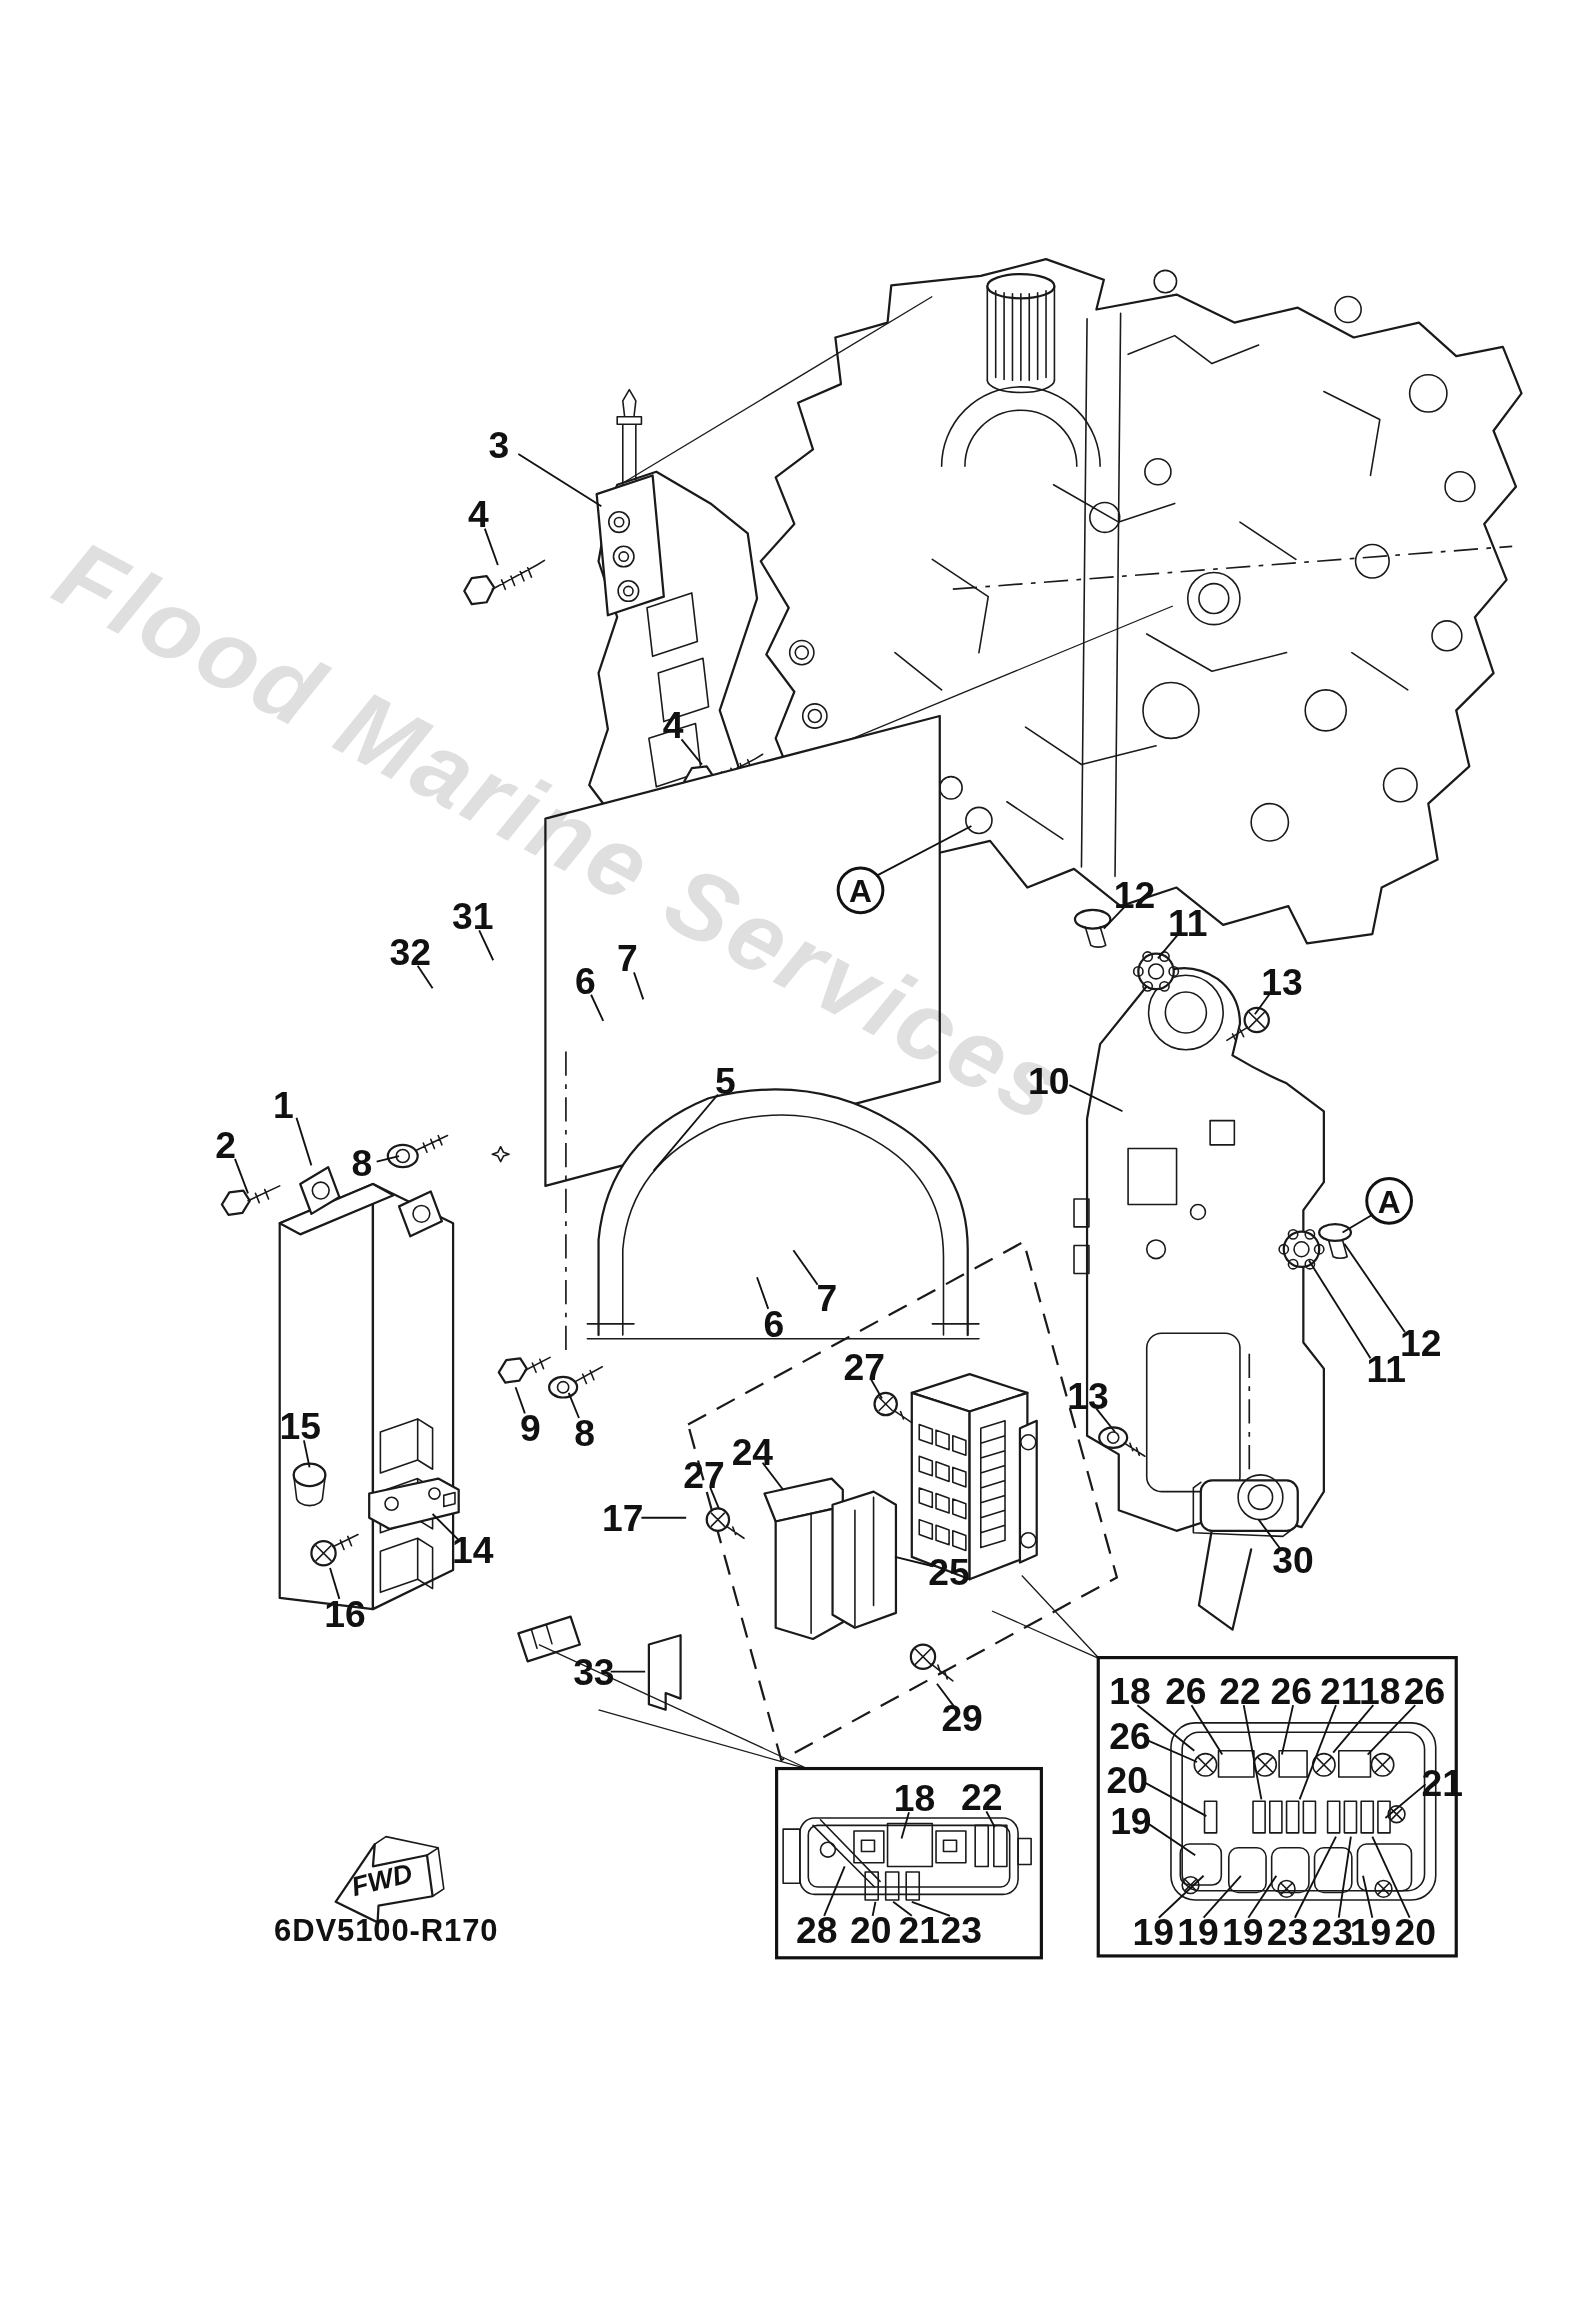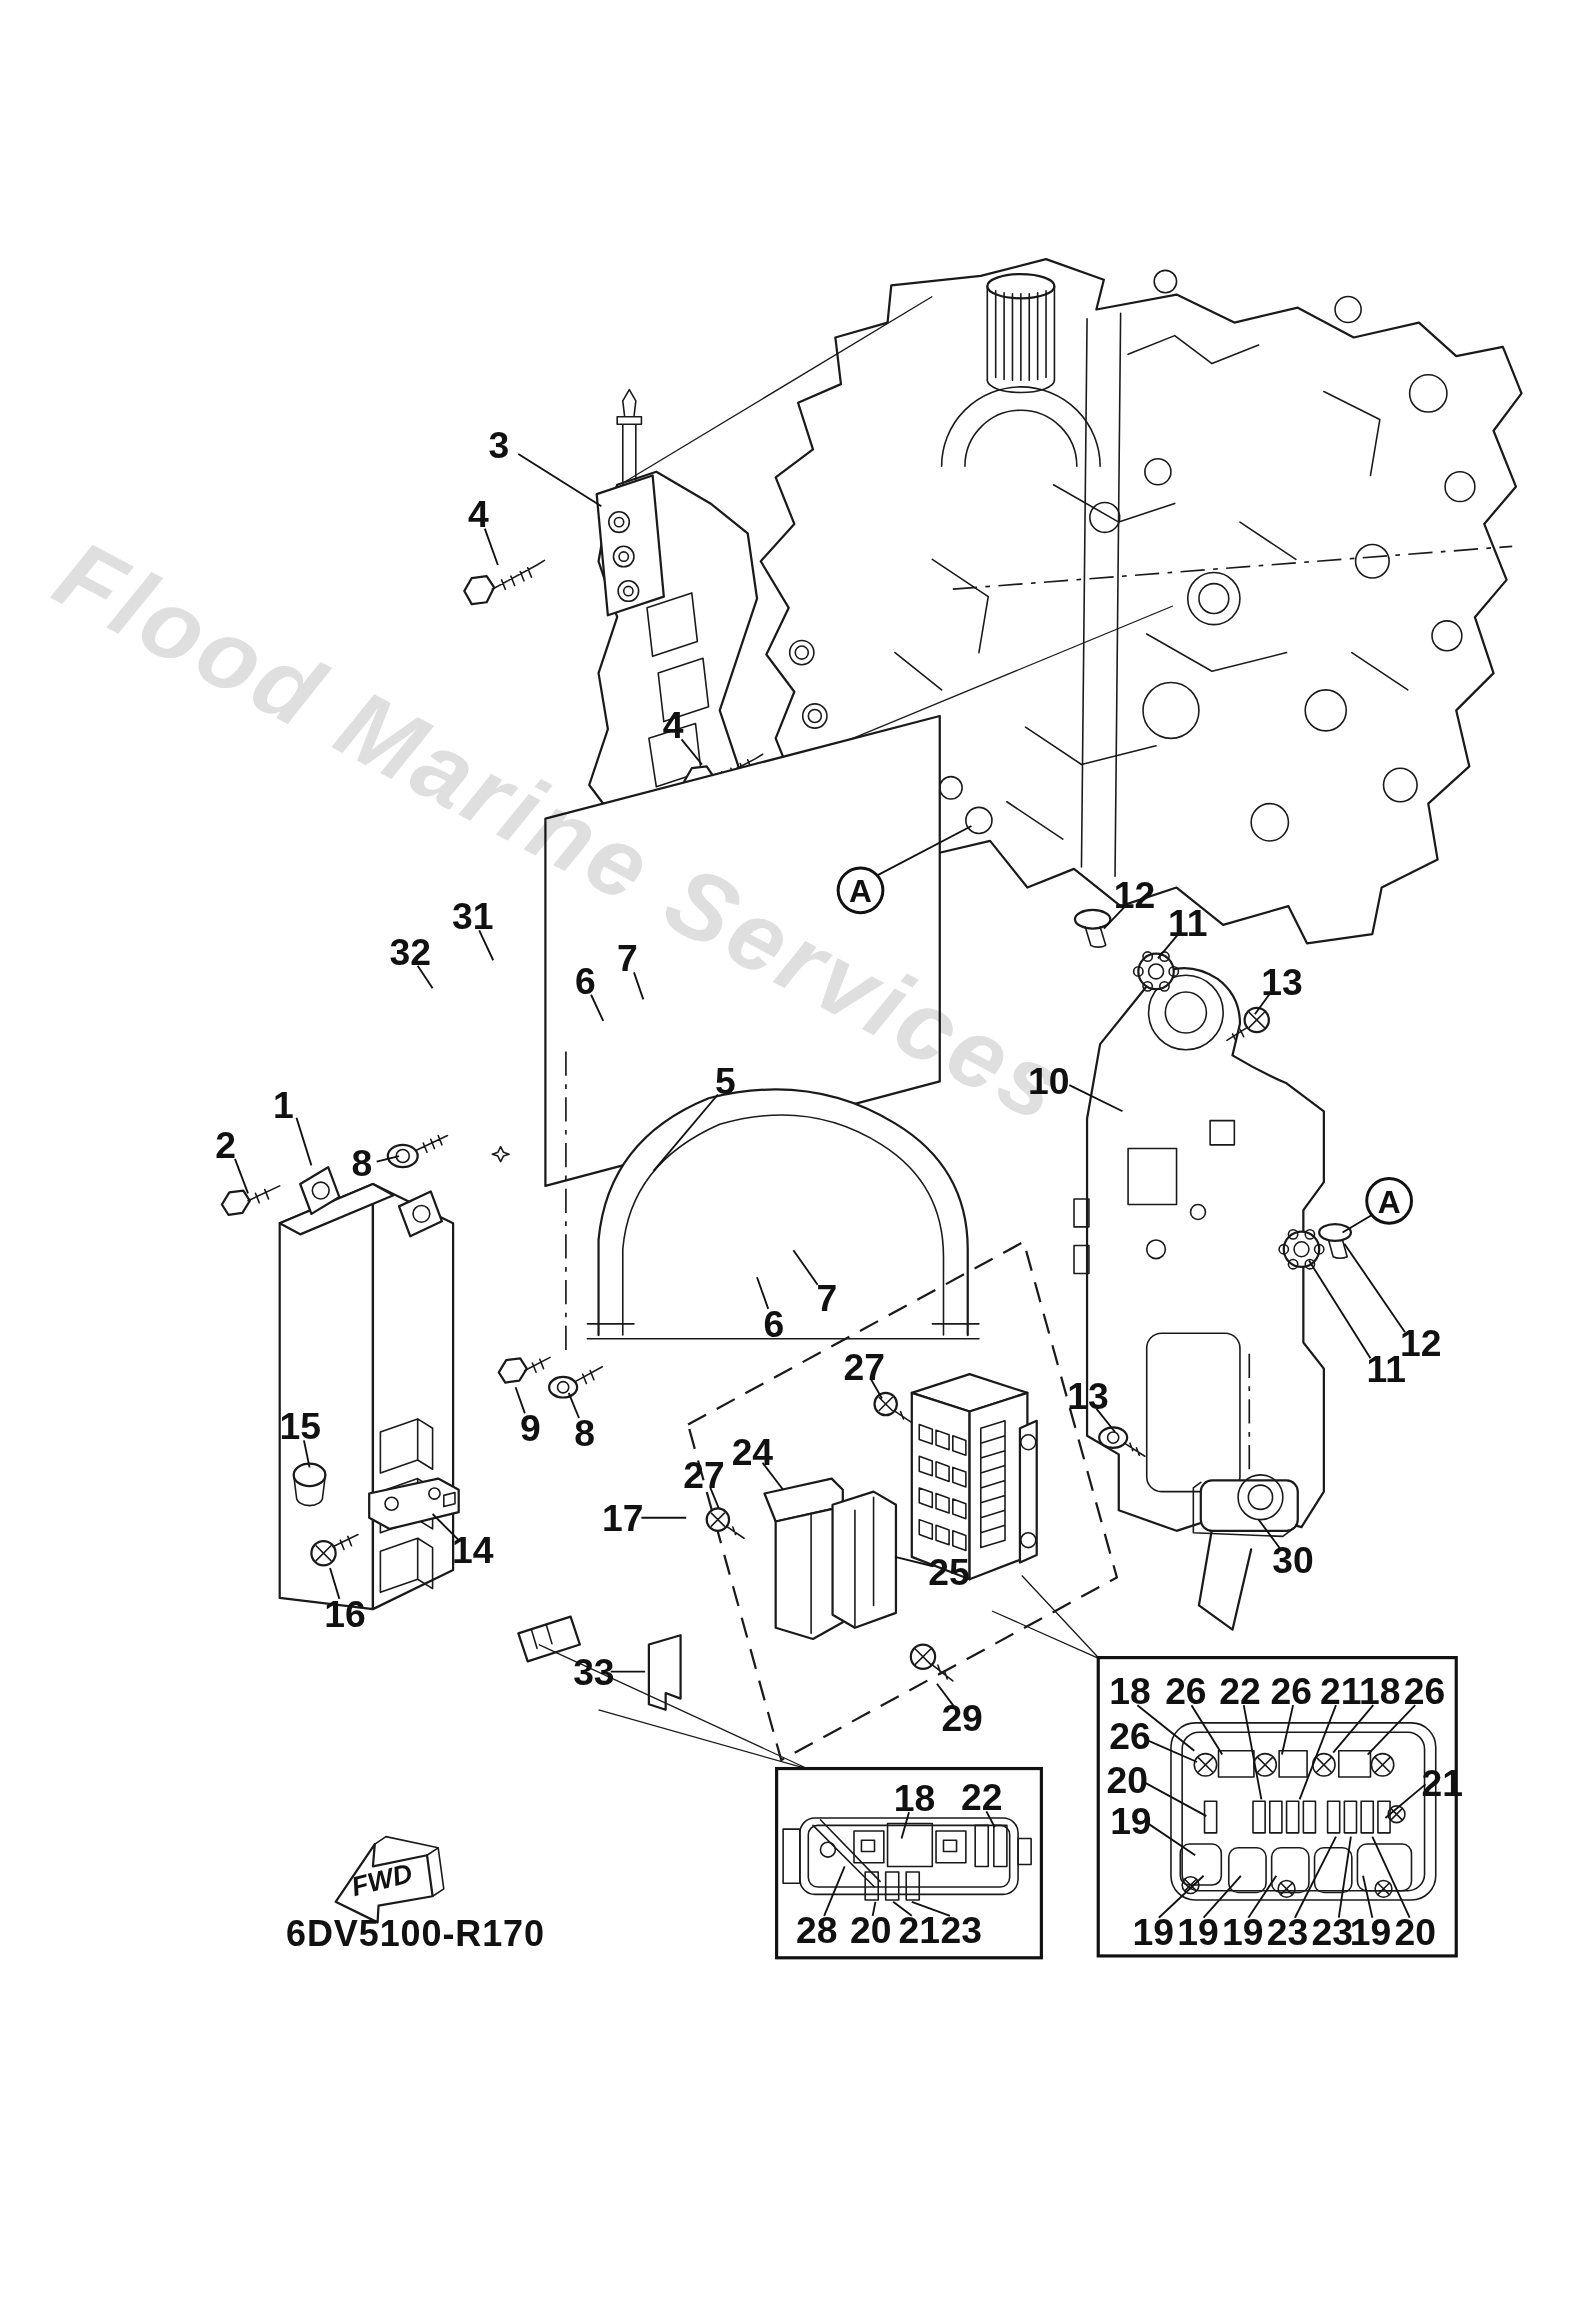--- a/index.html
+++ b/index.html
@@ -15,21 +15,21 @@
   .leader{stroke:#111111;stroke-width:2;fill:none;}
   .callout{font-family:"Liberation Sans",sans-serif;font-weight:bold;font-size:40px;fill:#111111;
            text-anchor:middle;dominant-baseline:central;}
   .marker-circle{fill:#ffffff;stroke:#111111;stroke-width:3.2;}
   .marker-letter{font-family:"Liberation Sans",sans-serif;font-weight:bold;font-size:34px;fill:#111111;
            text-anchor:middle;dominant-baseline:central;}
   .watermark{font-family:"Liberation Sans",sans-serif;font-weight:bold;font-style:italic;
            font-size:104px;letter-spacing:5px;fill:#c5c5c5;opacity:0.55;mix-blend-mode:multiply;}
   .fwd-label{font-family:"Liberation Sans",sans-serif;font-weight:bold;font-style:italic;
            font-size:29px;fill:#111111;text-anchor:middle;}
-  #part-code{position:absolute;left:286px;top:1913px;font-size:36px;font-weight:bold;
+  #part-code{position:absolute;left:274px;top:1913px;font-size:31px;font-weight:bold;
            letter-spacing:0.9px;color:#111111;}
 </style>
 </head>
 <body>
 
 <div id="stage">
 <svg id="diagram-svg" width="1570" height="2313" viewBox="0 0 1684 2481">
 
   <g>
     <path class="part" stroke-width="2.6" d="M1052,296 L1122,278 L1184,300 L1176,332 L1262,316 L1324,346 L1392,330 L1452,362 L1522,346 L1562,382 L1612,372 L1632,422 L1602,462 L1626,522 L1592,562 L1616,622 L1582,662 L1602,722 L1562,762 L1576,822 L1532,862 L1542,922 L1482,952 L1472,1002 L1402,1012 L1382,972 L1312,992 L1262,952 L1202,972 L1152,932 L1102,952 L1062,902 L1002,916 L962,872 L922,882 L892,832 L852,842 L832,792 L852,742 L822,702 L846,652 L816,602 L852,562 L832,512 L872,482 L856,432 L902,412 L896,362 L952,346 L956,306 Z"></path>

